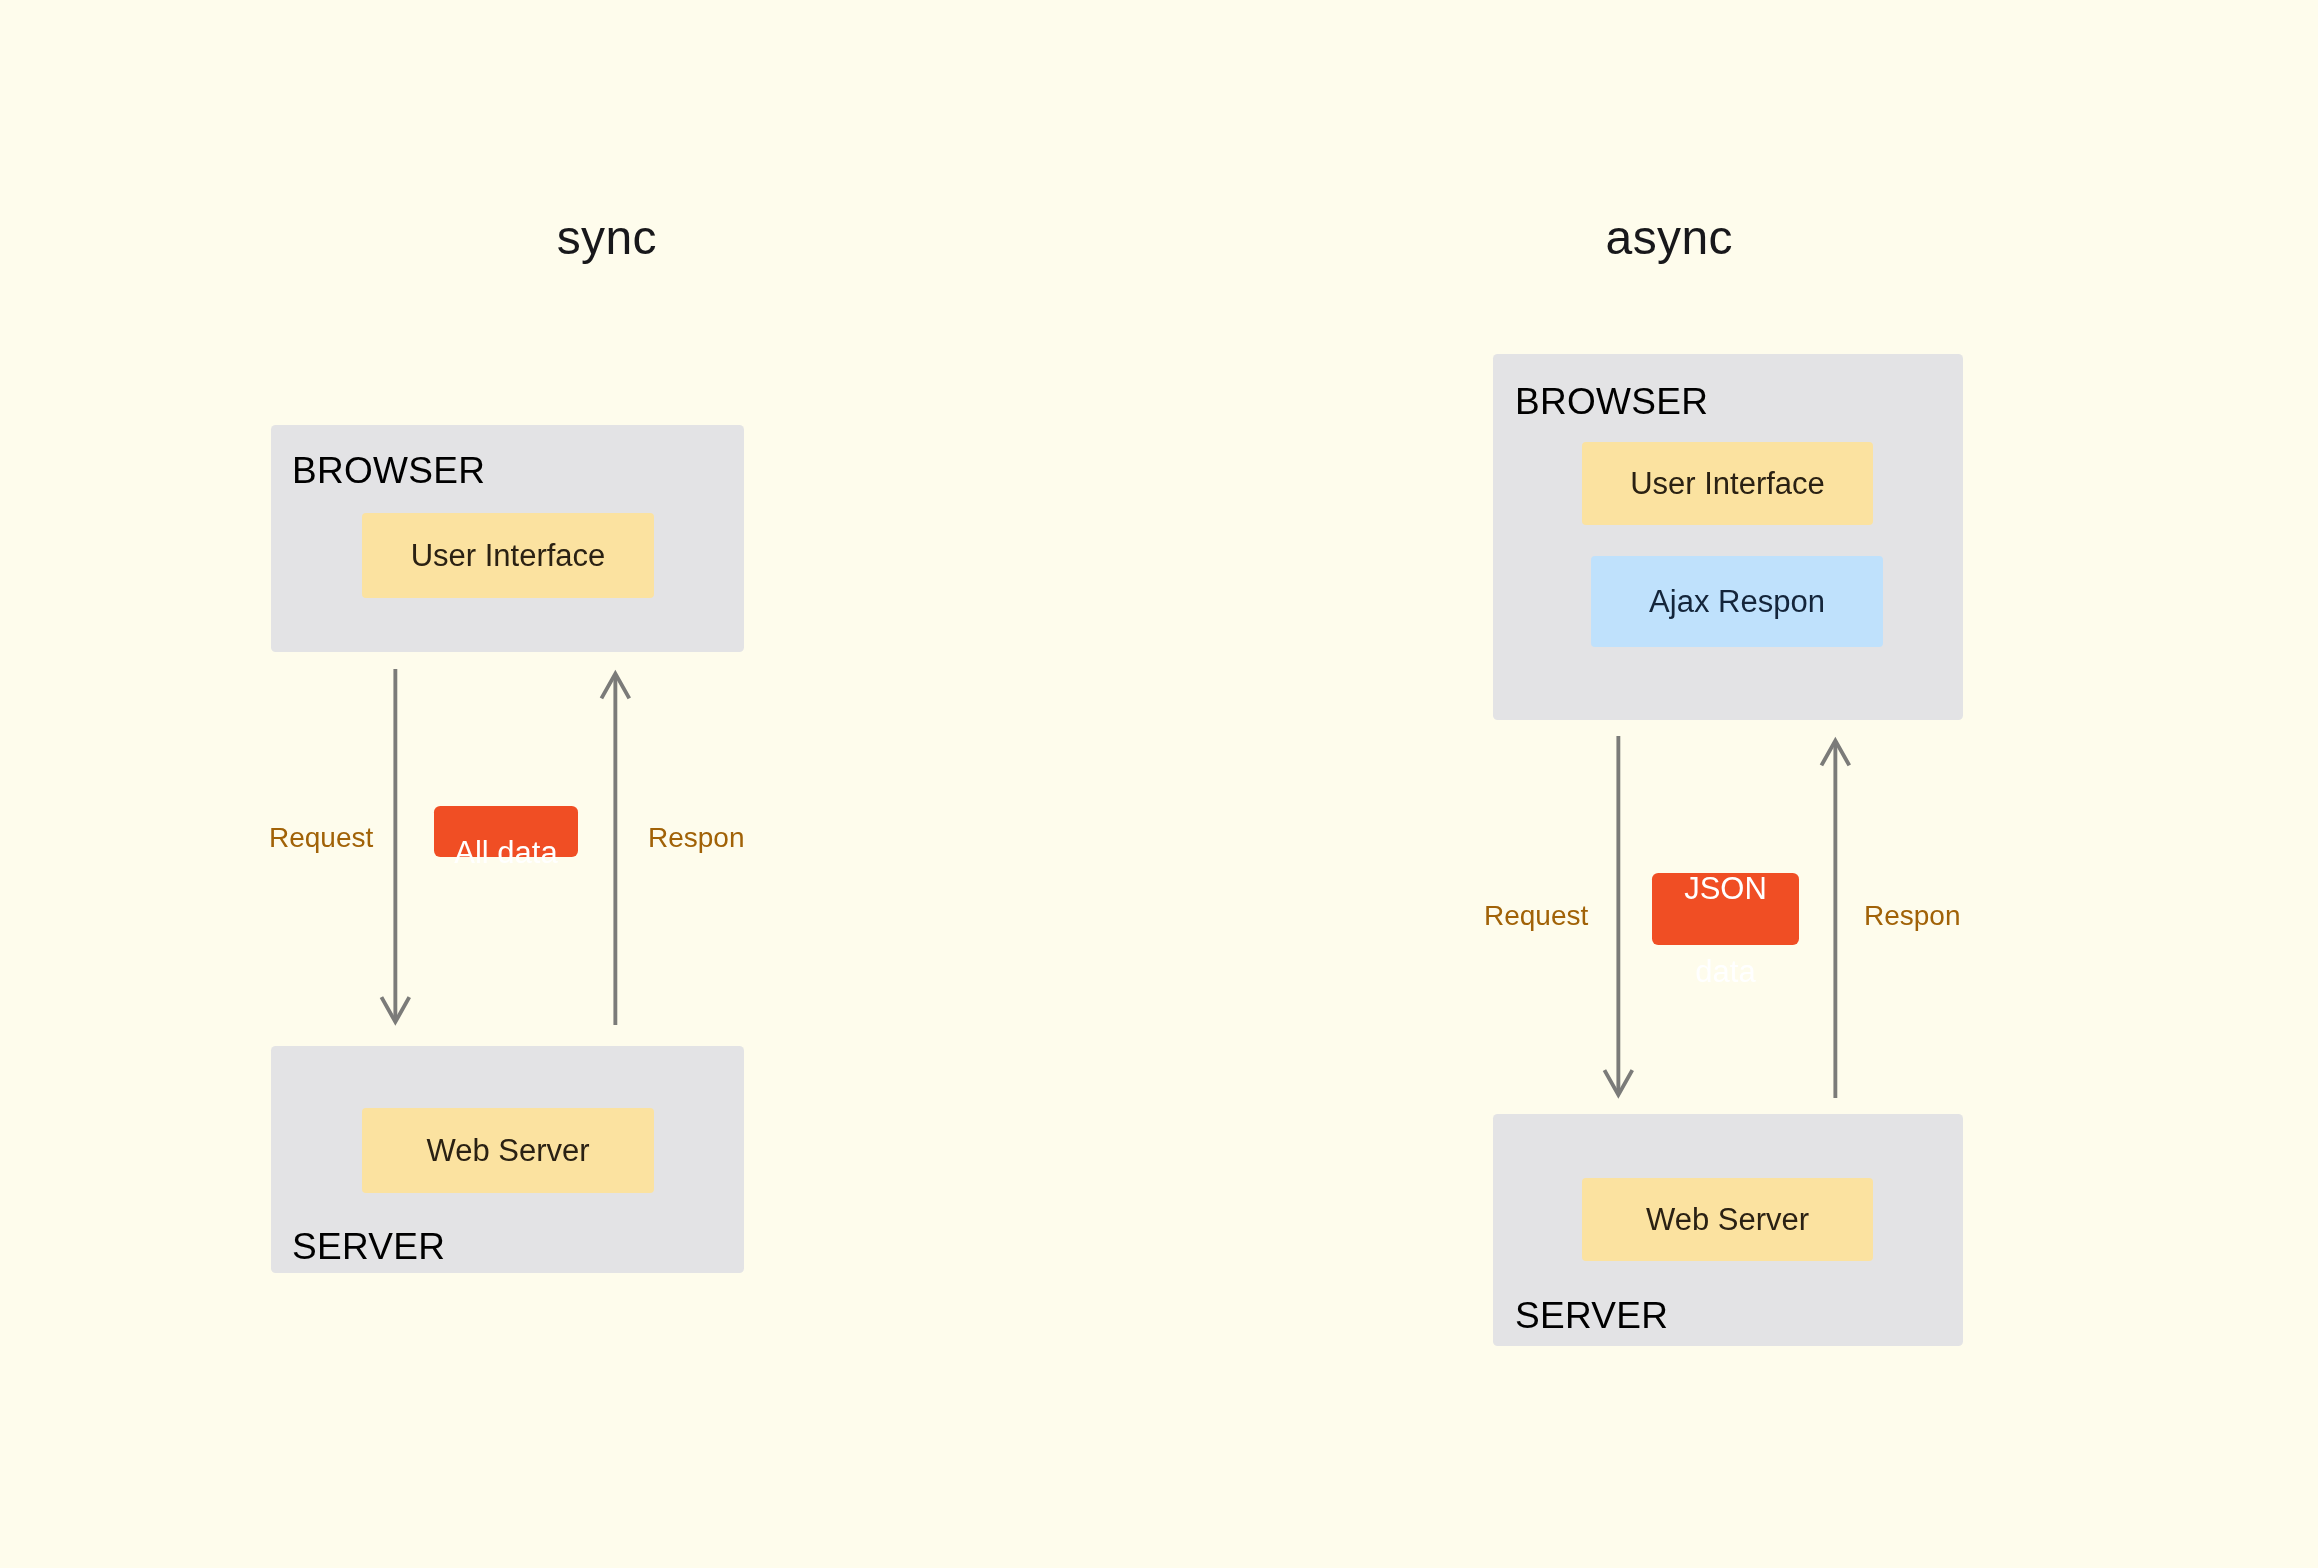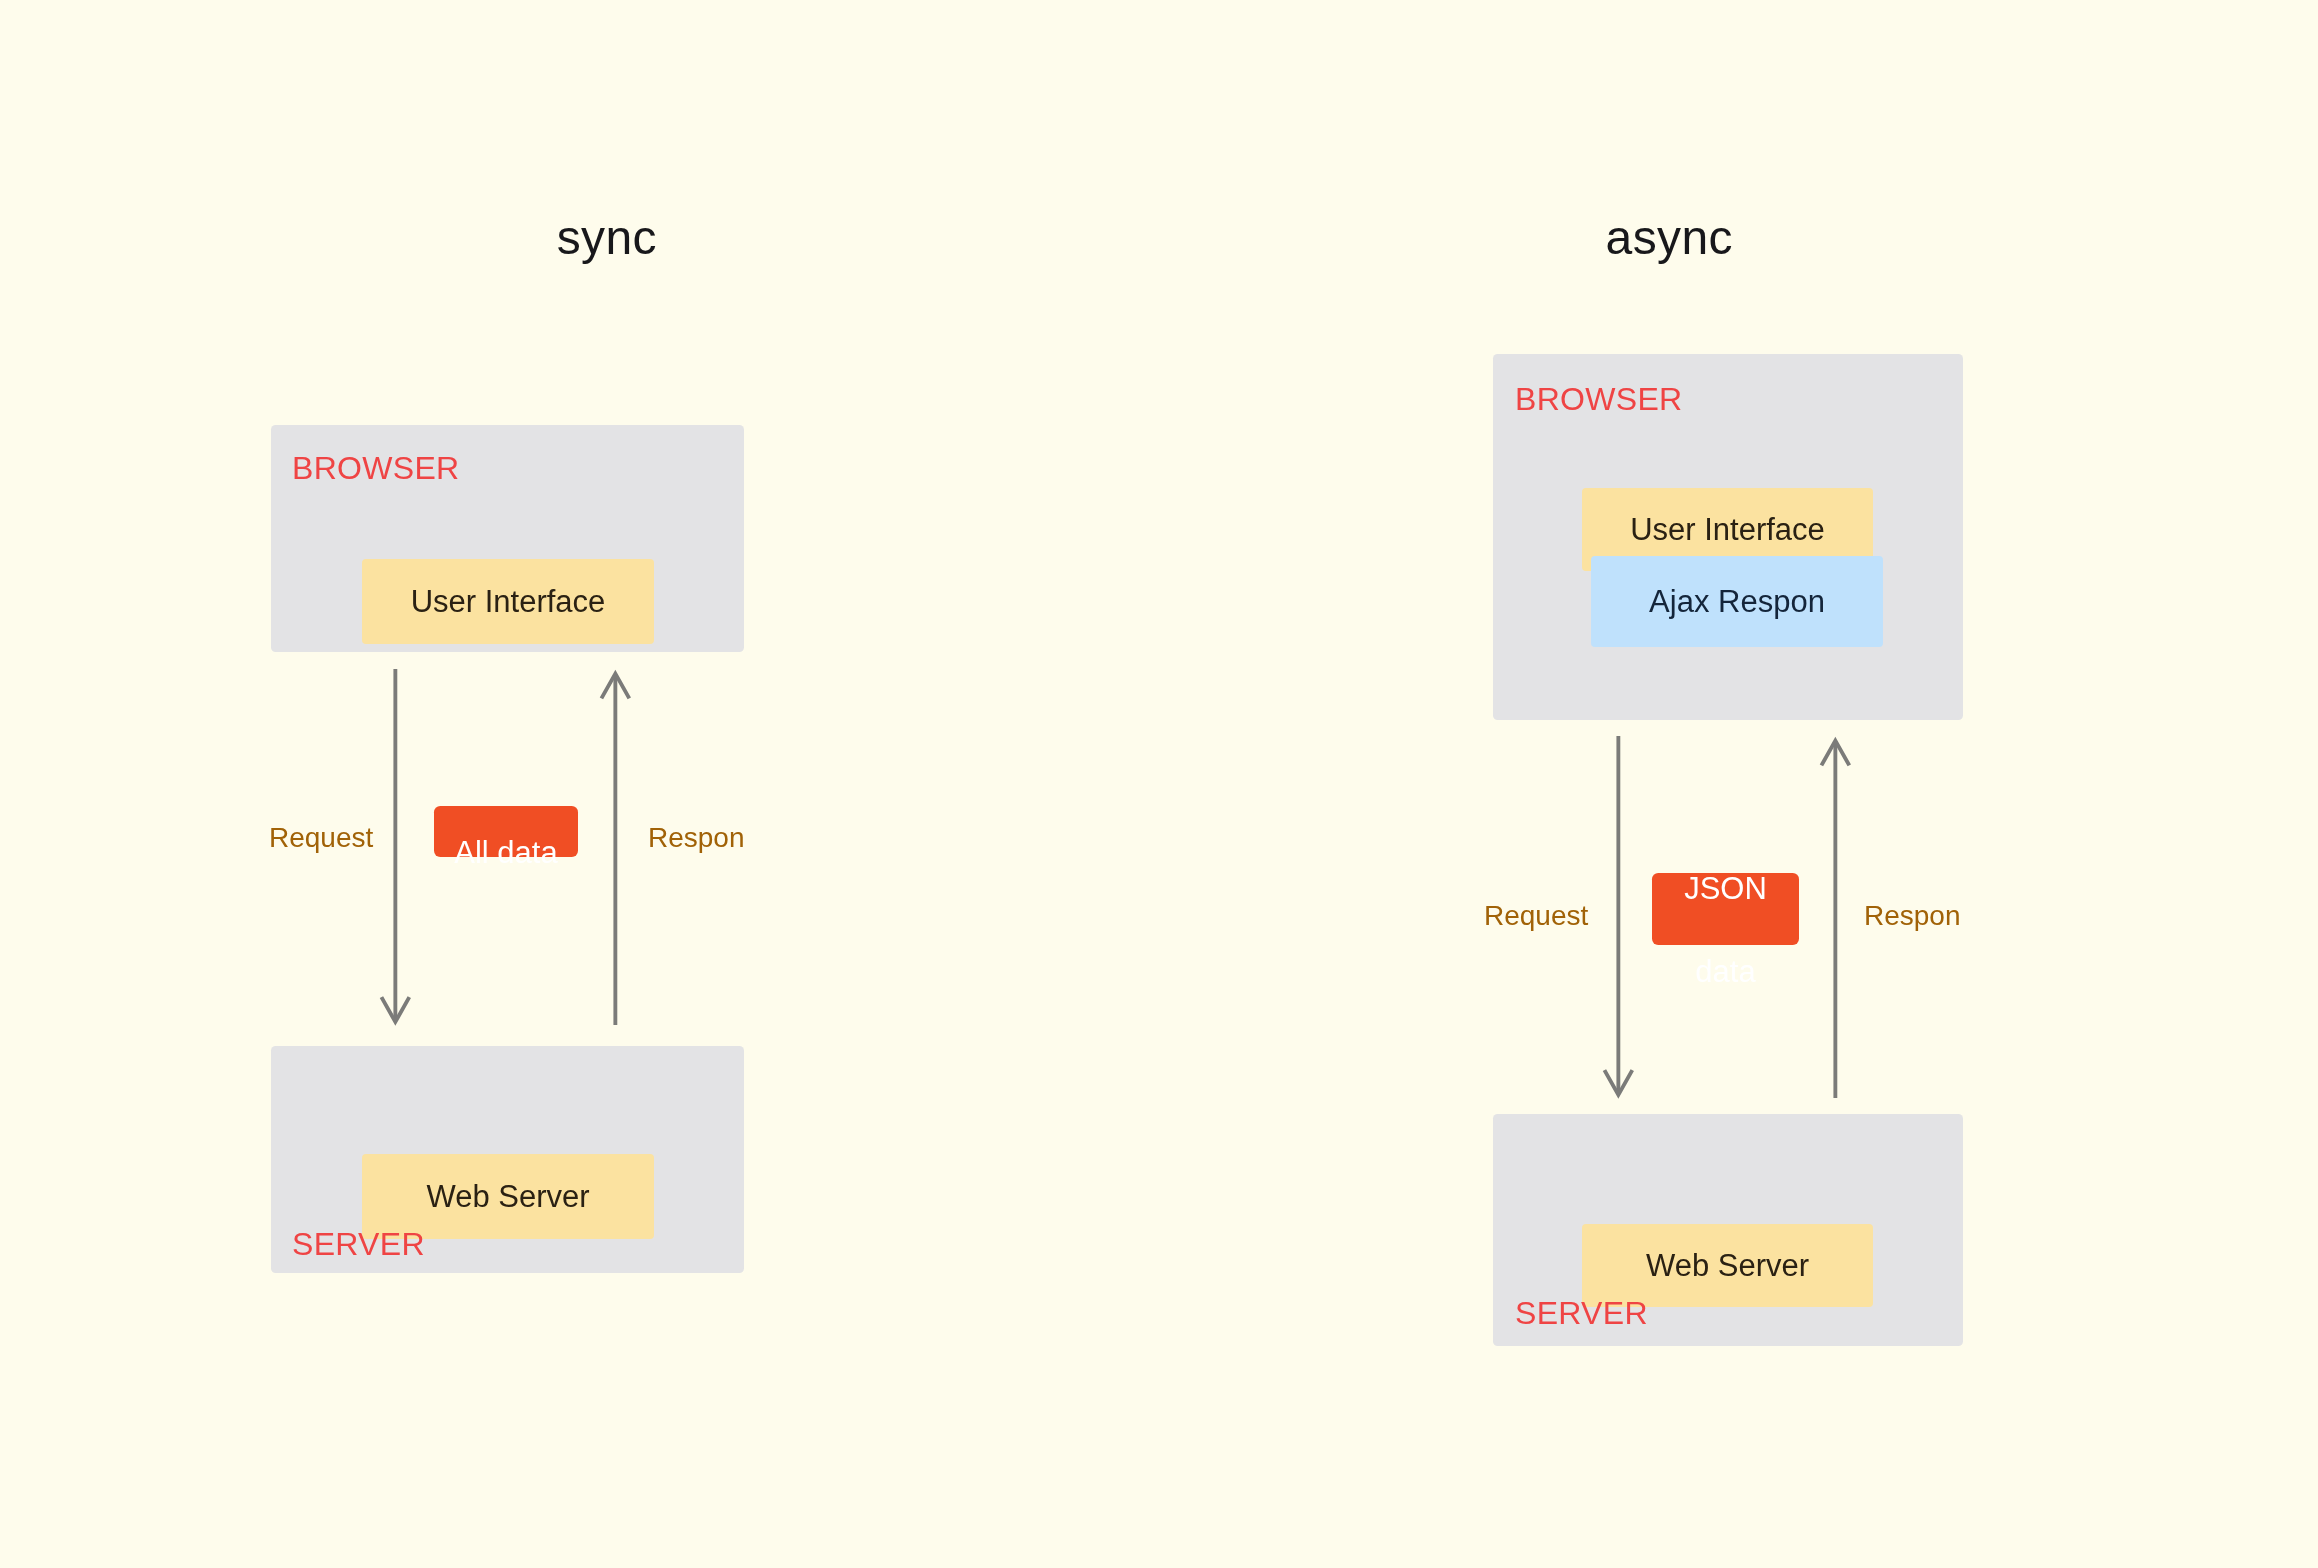--- a/index.html
+++ b/index.html
@@ -34,40 +34,40 @@
   #title-async { left: 1424px; top: 210px; width: 309px; }
 
   
   .zone-box {
     position: absolute;
     background: #E3E3E5;
     border-radius: 4.6px;
   }
   .zone-label {
     position: absolute;
-    font-size: 32px;
+    font-size: 37px;
     font-weight: 400;
-    color: #ef4444;
+    color: #000000;
     letter-spacing: 0.3px;
     white-space: nowrap;
   }
 
   
   .chip {
     position: absolute;
     display: flex;
     align-items: center;
     justify-content: center;
     border-radius: 3.9px;
     font-size: 31px;
     font-weight: 400;
     color: #2A2113;
     white-space: nowrap;
   }
-  .chip-yellow { background: #FBE2A0; color: #2A2113; margin-top: 46px; }
+  .chip-yellow { background: #FBE2A0; color: #2A2113; }
   .chip-blue   { background: #BFE1FC; color: #14253A; }
 
   
   .badge {
     position: absolute;
     display: flex;
     flex-direction: column;
     align-items: center;
     justify-content: center;
     background: #F04E24;

